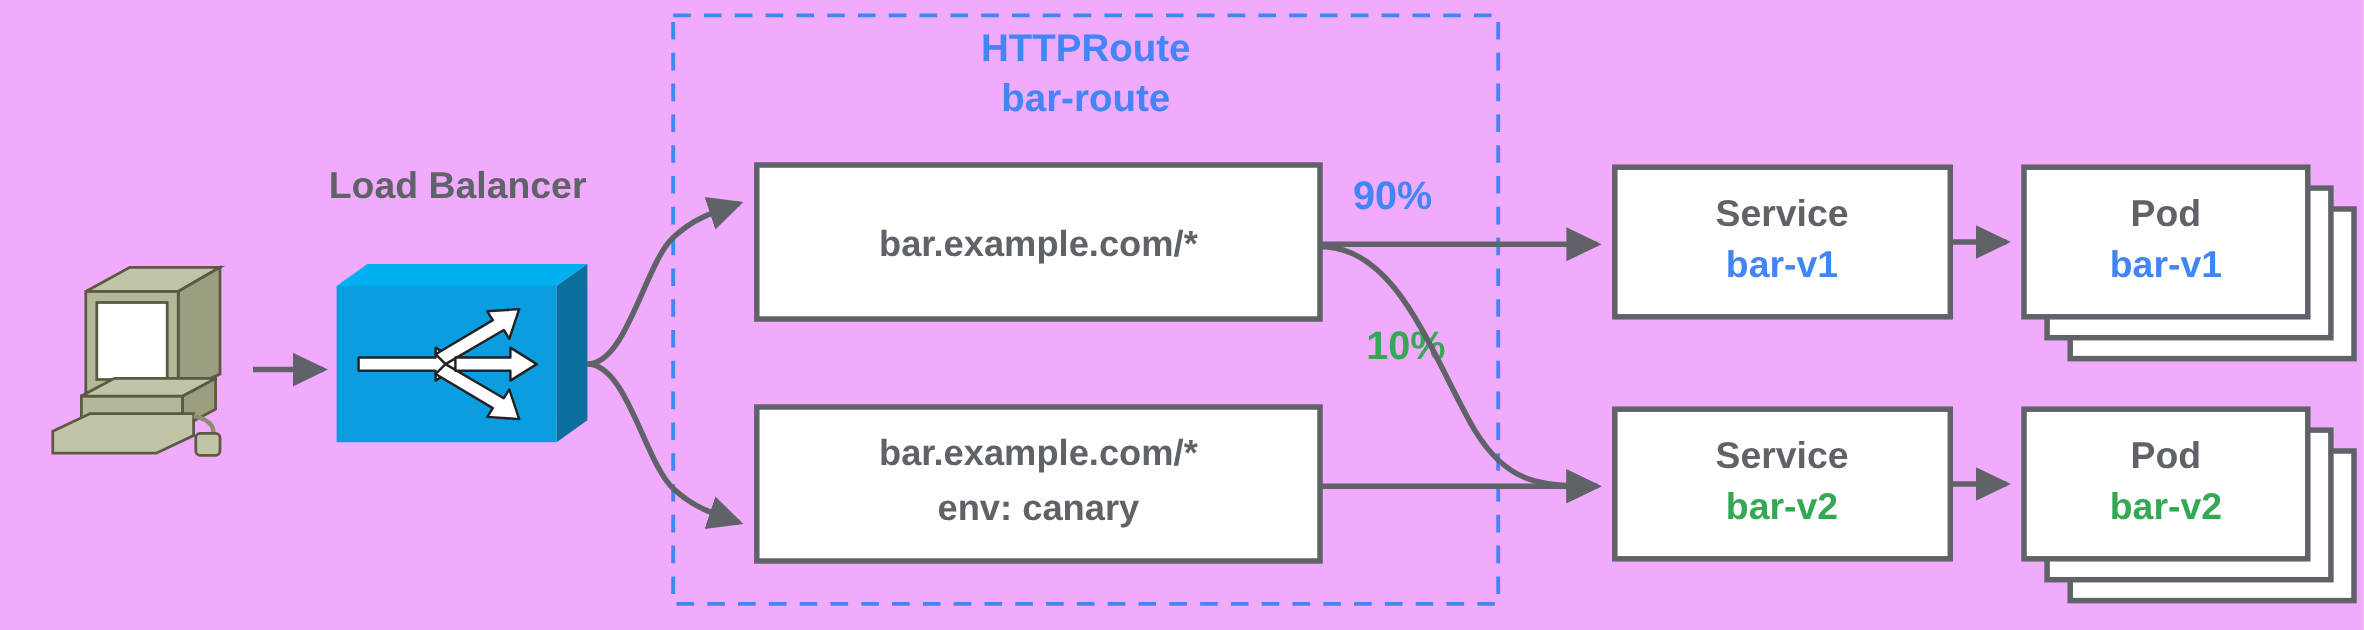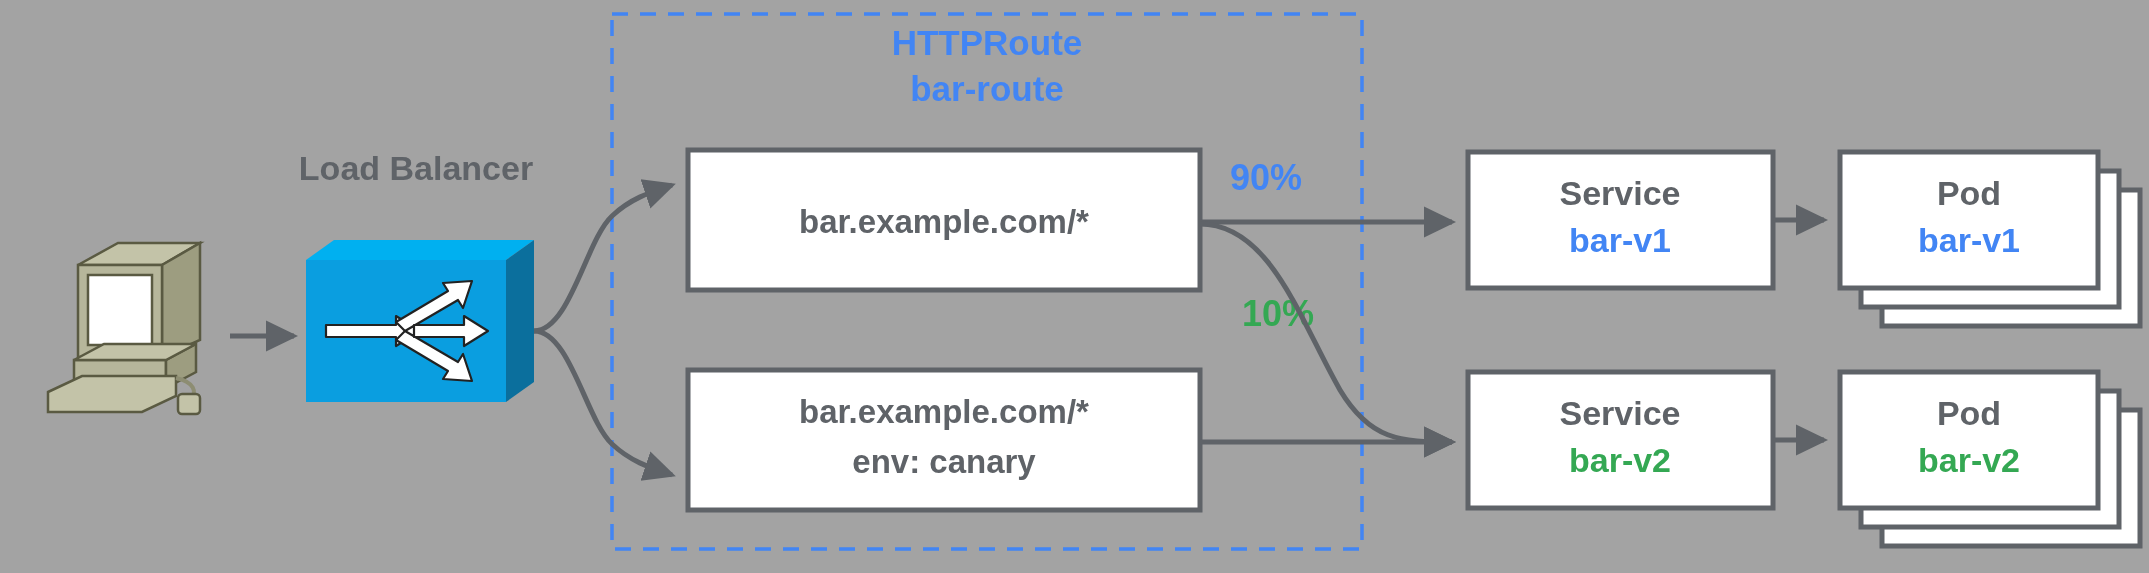--- a/index.html
+++ b/index.html
@@ -1,20 +1,20 @@
 <!DOCTYPE html>
 <html><head>
 <meta charset="utf-8">
 <style>
   html,body{margin:0;padding:0;background:#ffffff;}
   body{
     width:2149px;height:573px;overflow:hidden;
     font-family:"Liberation Sans","DejaVu Sans",sans-serif;
   }
-  #stage{position:relative;width:2149px;height:573px;background:#a3a3a3;}
+  #stage{position:relative;width:2149px;height:573px;background:#f0abfc;}
   #stage svg{position:absolute;top:0;left:0;width:2149px;height:573px;}
   .txt-gray{fill:#5f6368;font-weight:bold;}
   .txt-blue{fill:#4285f4;font-weight:bold;}
   .txt-green{fill:#34a853;font-weight:bold;}
   .box-stroke{fill:#ffffff;stroke:#5f6368;stroke-width:5;}
   .flow{fill:none;stroke:#5f6368;stroke-width:5;}
   .dashrect{fill:none;stroke:#4285f4;stroke-width:3.5;stroke-dasharray:16 12;}
 </style>
 </head>
 <body>

